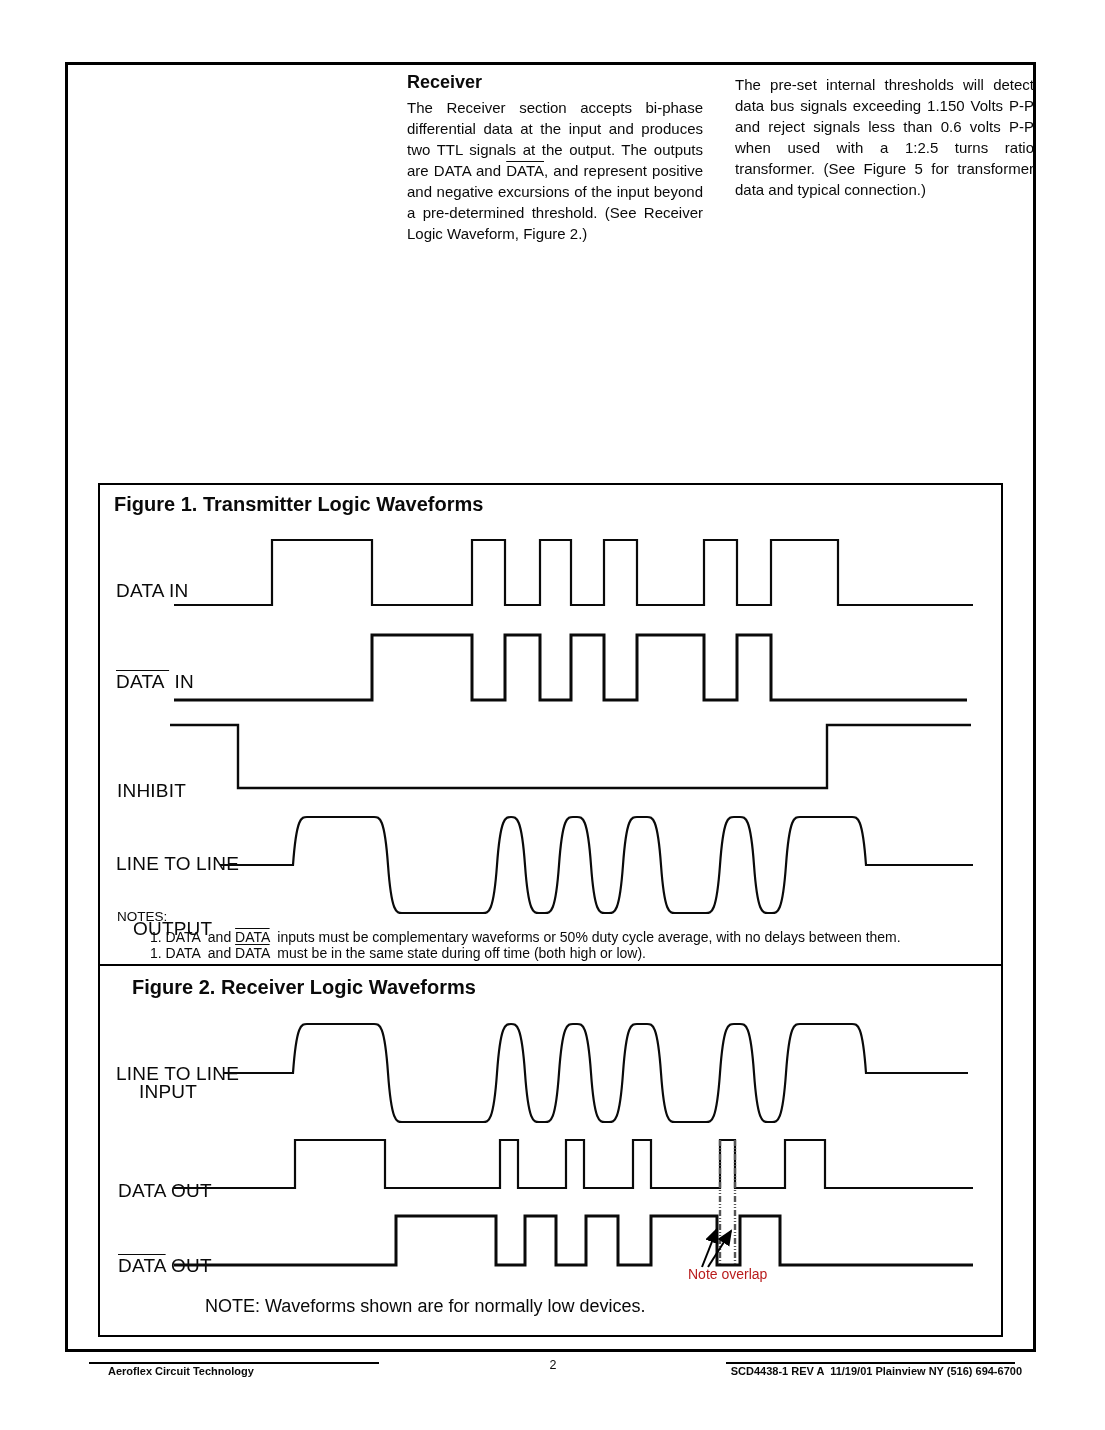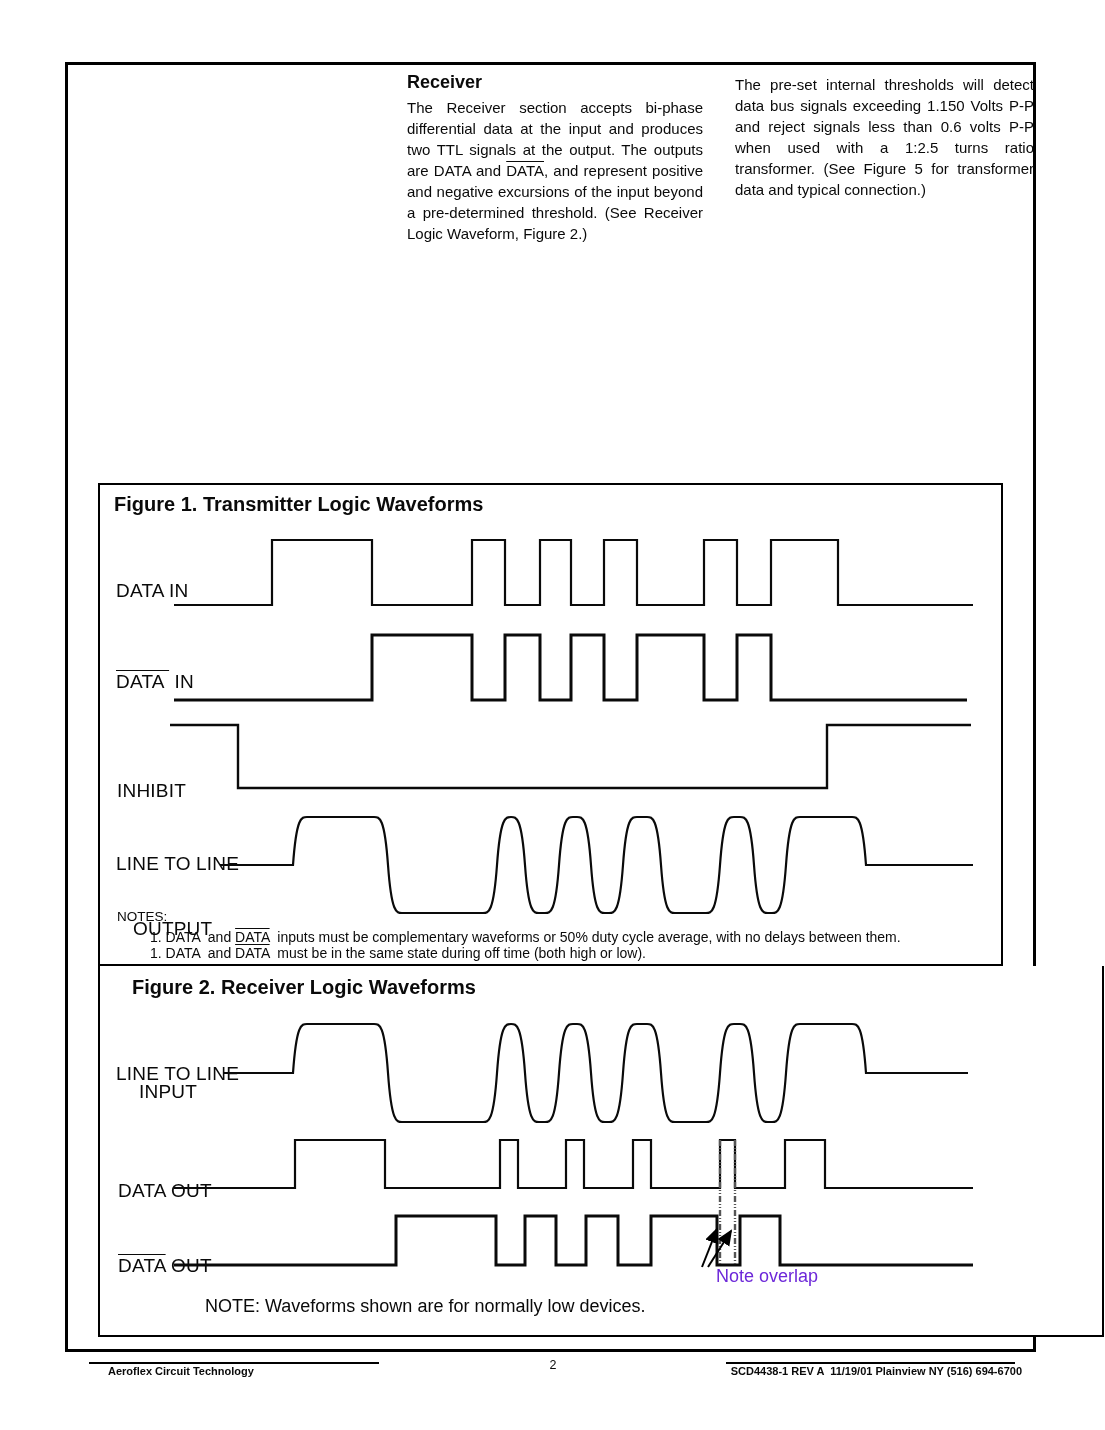--- a/index.html
+++ b/index.html
@@ -9,27 +9,27 @@
             border:3px solid #000;box-sizing:border-box;background:#fff;}
   .col{position:absolute;font-size:15px;line-height:21px;text-align:justify;}
   .col p{margin:0 0 6px 0;}
   .col1{left:87px;top:74px;width:291px;}
   .col2{left:407px;top:70px;width:296px;}
   .col3{left:735px;top:74px;width:299px;}
   .col2 h2{font-size:18px;margin:0 0 3px 0;line-height:24px;text-align:left;}
   .bar{text-decoration:overline;}
   .figure{position:absolute;border:2.5px solid #000;box-sizing:border-box;background:#fff;}
   .fig1{left:98px;top:483px;width:905px;height:483px;}
-  .fig2{left:98px;top:966px;width:1006px;height:371px;border-top:none;}
+  .fig2{left:98px;top:966px;width:905px;height:371px;border-top:none;}
   .fig-title{position:absolute;font-weight:bold;font-size:20px;white-space:pre;}
   .wlabel{position:absolute;font-size:19px;white-space:pre;letter-spacing:0.2px;}
   .wsvg{position:absolute;left:0;top:0;}
   .notes-head{position:absolute;font-size:13.5px;}
   .note{position:absolute;font-size:14px;white-space:pre-wrap;width:840px;}
-  .overlap-label{position:absolute;font-size:18px;color:#6d28d9;margin-left:28px;}
+  .overlap-label{position:absolute;font-size:14px;color:#b91c1c;}
   .bottom-note{position:absolute;font-size:18px;}
   .footer-line{position:absolute;height:1.6px;background:#000;}
   .footer-text{position:absolute;font-size:11px;font-weight:bold;white-space:pre;}
   .page-num{position:absolute;font-size:12.5px;text-align:center;}
 </style>
 </head>
 <body>
 
 <div class="page">
   <div class="main-box"></div>

